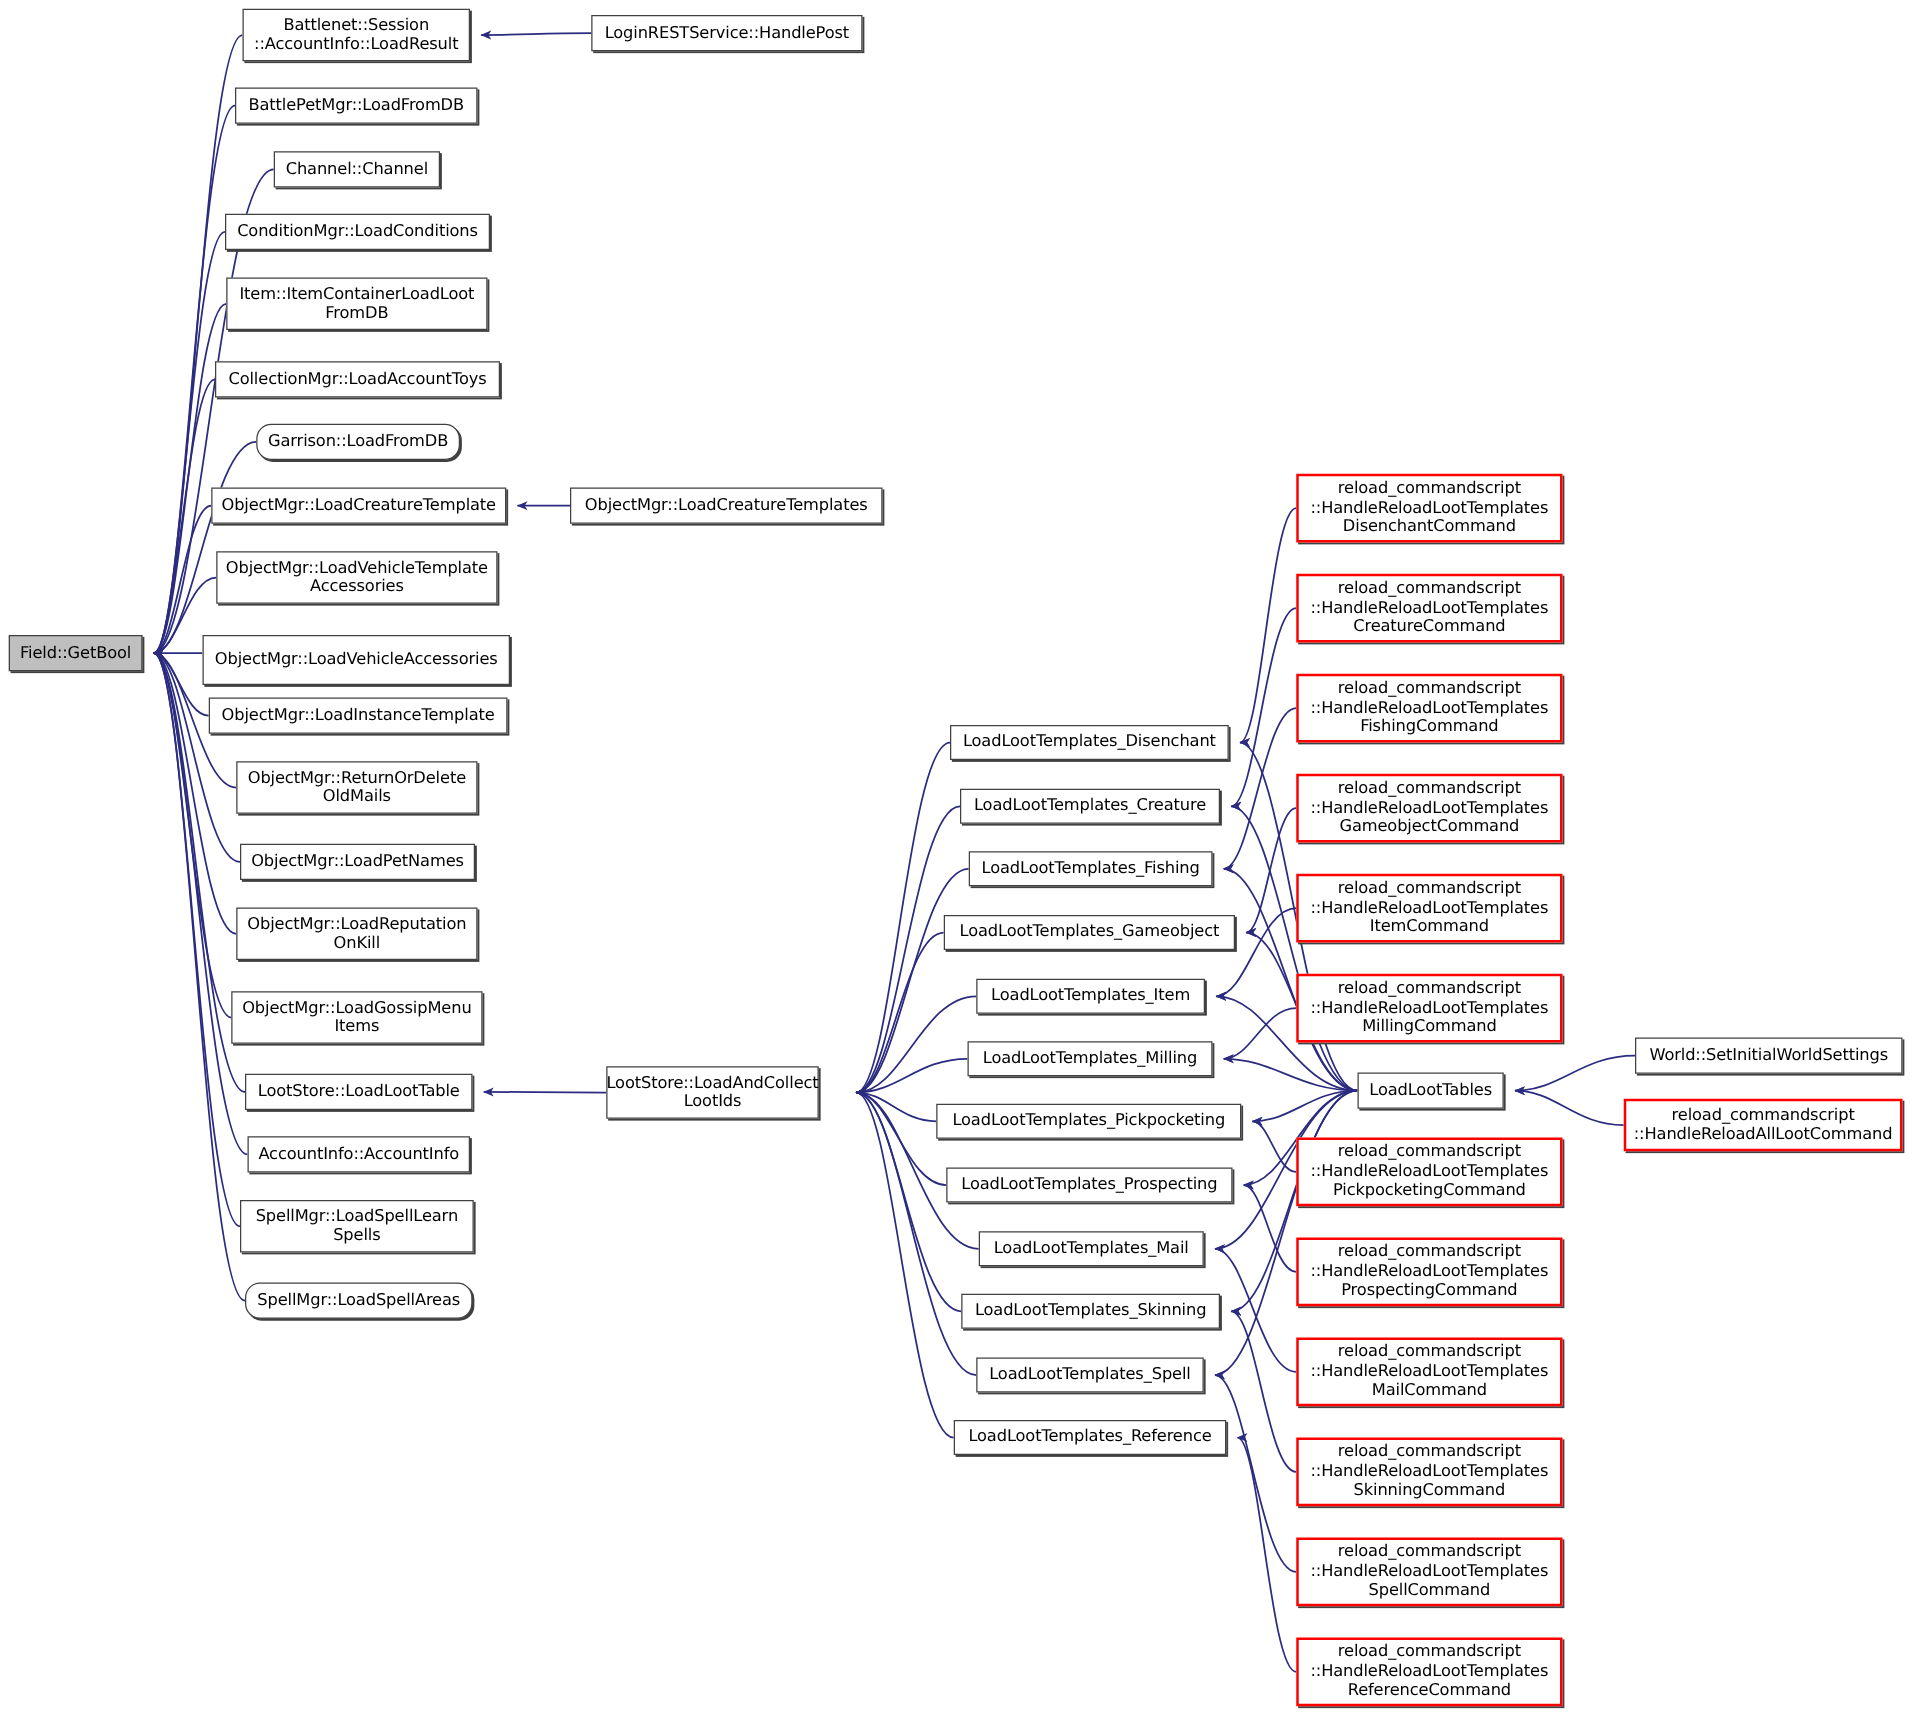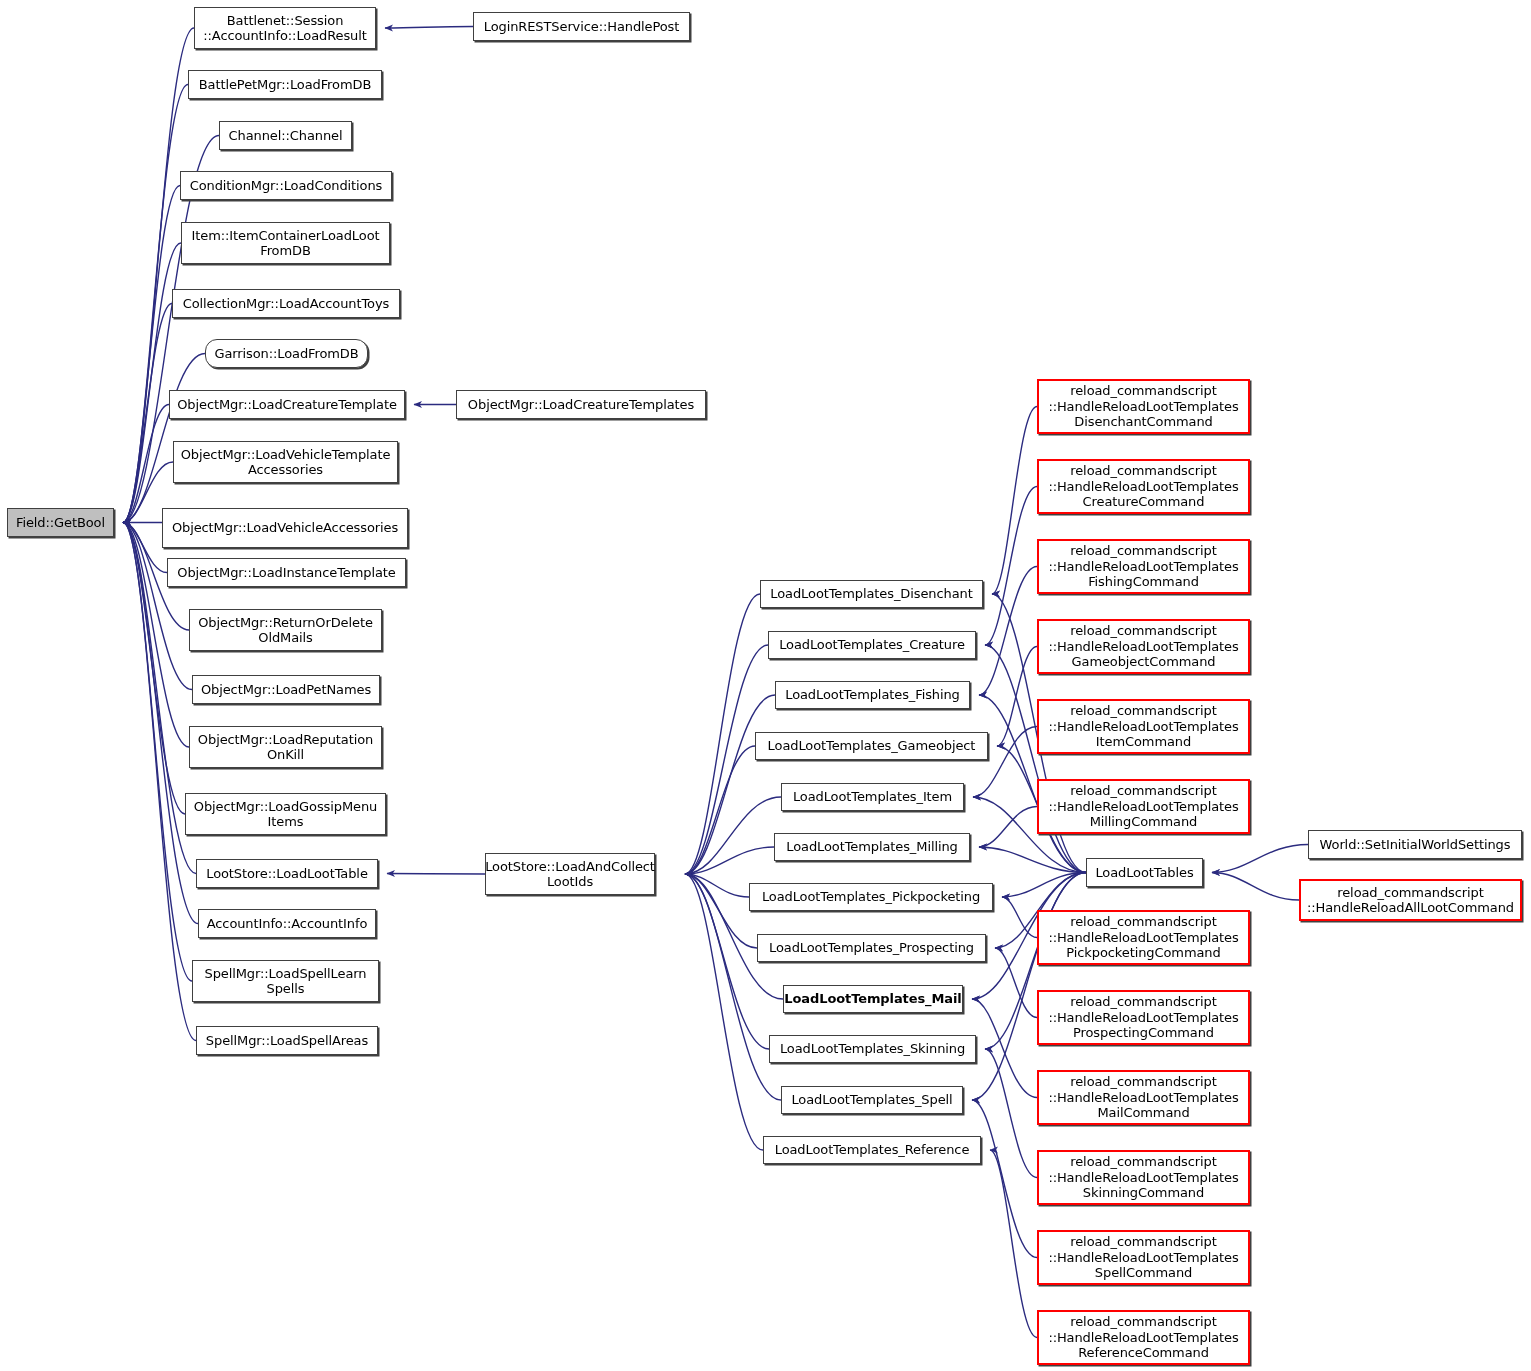--- a/index.html
+++ b/index.html
@@ -106,34 +106,34 @@
 OldMails</div>
       <div class="node shadow" style="left: 192px; top: 675px; width: 188px; height: 29px;">ObjectMgr::LoadPetNames</div>
       <div class="node shadow" style="left: 189px; top: 726px; width: 193px; height: 42px;">ObjectMgr::LoadReputation
 OnKill</div>
       <div class="node shadow" style="left: 185px; top: 793px; width: 201px; height: 42px;">ObjectMgr::LoadGossipMenu
 Items</div>
       <div class="node shadow" style="left: 196px; top: 859px; width: 182px; height: 29px;">LootStore::LoadLootTable</div>
       <div class="node shadow" style="left: 198px; top: 909px; width: 178px; height: 29px;">AccountInfo::AccountInfo</div>
       <div class="node shadow" style="left: 192px; top: 960px; width: 187px; height: 42px;">SpellMgr::LoadSpellLearn
 Spells</div>
-      <div class="node shadow" style="left: 196px; top: 1026px; width: 182px; height: 29px;">SpellMgr::LoadSpellAreas</div>
+      <div class="node shadow" style="left: 196px; top: 1026px; width: 182px; height: 29px; border-radius: 12px;">SpellMgr::LoadSpellAreas</div>
       <div class="node shadow" style="left: 473px; top: 12px; width: 217px; height: 29px; text-align: center;">LoginRESTService::HandlePost</div>
       <div class="node shadow" style="left: 456px; top: 390px; width: 250px; height: 29px;">ObjectMgr::LoadCreatureTemplates</div>
       <div class="node shadow" style="left: 485px; top: 853px; width: 170px; height: 42px;">LootStore::LoadAndCollect
 LootIds</div>
       <div class="node shadow" style="left: 760px; top: 580px; width: 223px; height: 28px;">LoadLootTemplates_Disenchant</div>
       <div class="node shadow" style="left: 768px; top: 631px; width: 208px; height: 28px;">LoadLootTemplates_Creature</div>
       <div class="node shadow" style="left: 775px; top: 681px; width: 195px; height: 28px;">LoadLootTemplates_Fishing</div>
       <div class="node shadow" style="left: 755px; top: 732px; width: 233px; height: 28px;">LoadLootTemplates_Gameobject</div>
       <div class="node shadow" style="left: 781px; top: 783px; width: 183px; height: 28px;">LoadLootTemplates_Item</div>
       <div class="node shadow" style="left: 774px; top: 833px; width: 196px; height: 28px;">LoadLootTemplates_Milling</div>
       <div class="node shadow" style="left: 749px; top: 883px; width: 244px; height: 28px;">LoadLootTemplates_Pickpocketing</div>
       <div class="node shadow" style="left: 757px; top: 934px; width: 229px; height: 28px;">LoadLootTemplates_Prospecting</div>
-      <div class="node shadow" style="left: 783px; top: 985px; width: 180px; height: 28px; font-weight: bold;">LoadLootTemplates_Mail</div>
+      <div class="node shadow" style="left: 783px; top: 985px; width: 180px; height: 28px;">LoadLootTemplates_Mail</div>
       <div class="node shadow" style="left: 769px; top: 1035px; width: 207px; height: 28px;">LoadLootTemplates_Skinning</div>
       <div class="node shadow" style="left: 781px; top: 1086px; width: 182px; height: 28px;">LoadLootTemplates_Spell</div>
       <div class="node shadow" style="left: 763px; top: 1136px; width: 218px; height: 28px;">LoadLootTemplates_Reference</div>
       <div class="node shadow red" style="left: 1037px; top: 379px; width: 213px; height: 55px;">reload_commandscript
 ::HandleReloadLootTemplates
 DisenchantCommand</div>
       <div class="node shadow red" style="left: 1037px; top: 459px; width: 213px; height: 55px;">reload_commandscript
 ::HandleReloadLootTemplates
 CreatureCommand</div>
       <div class="node shadow red" style="left: 1037px; top: 539px; width: 213px; height: 55px;">reload_commandscript

